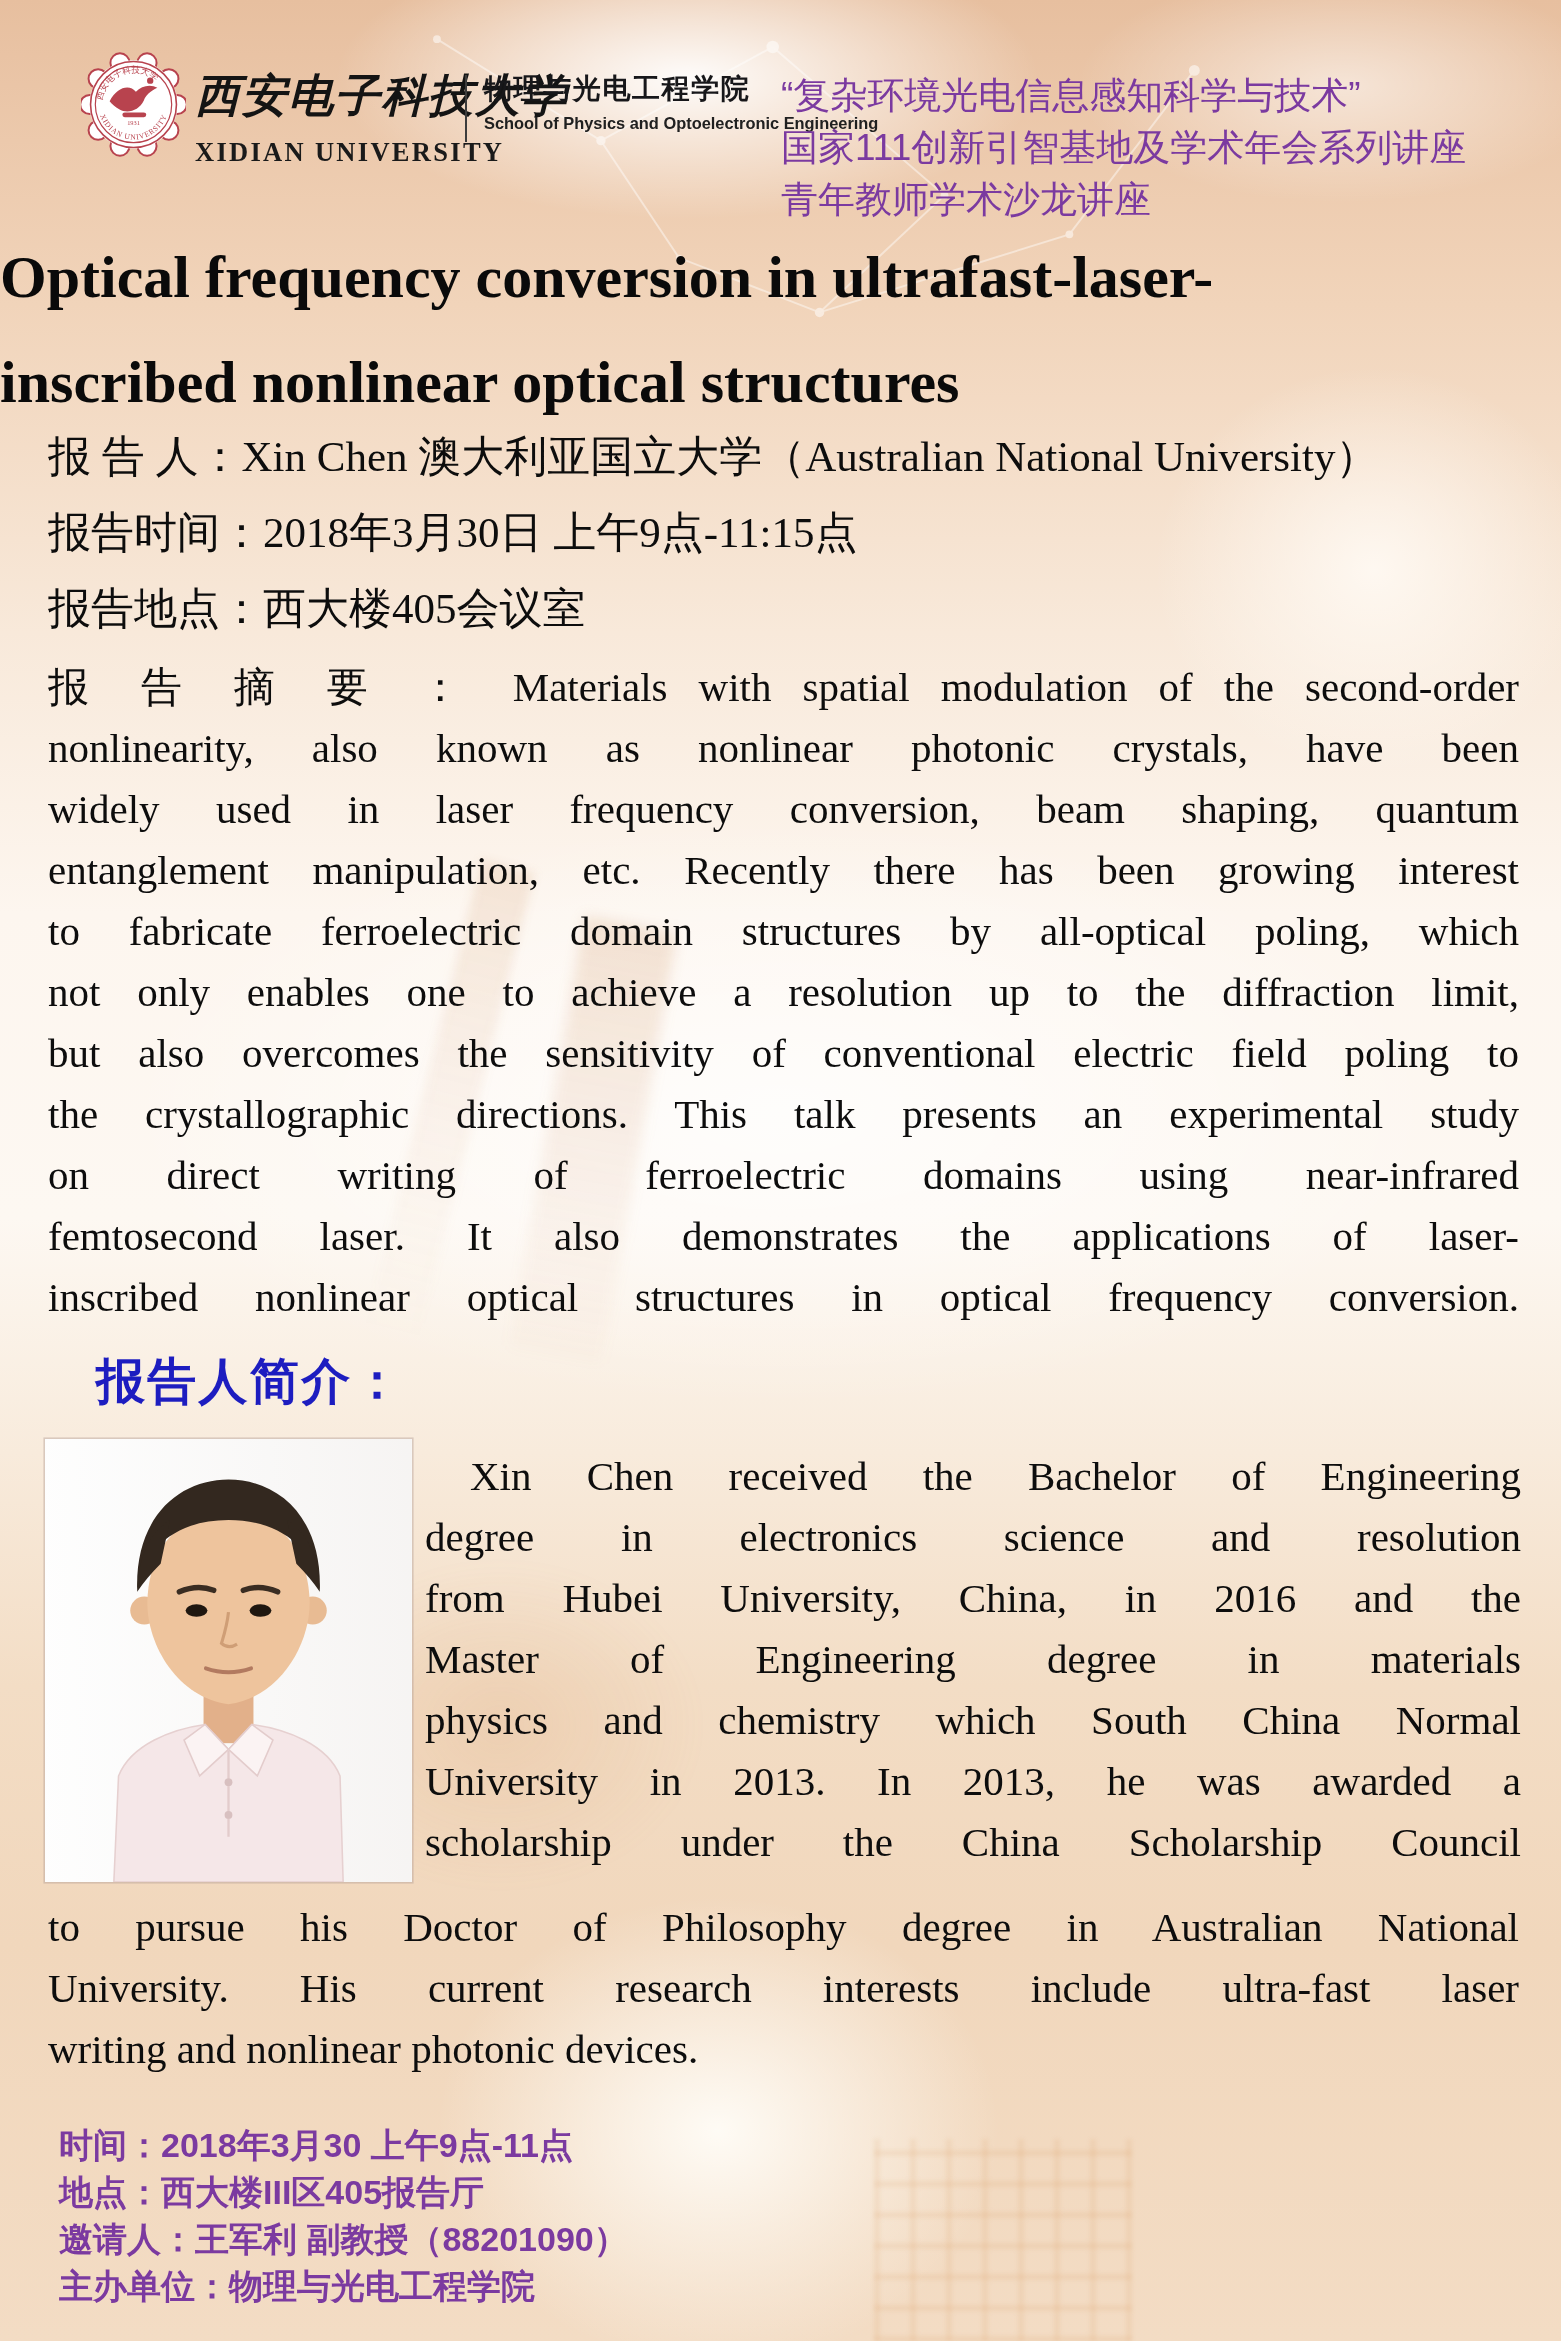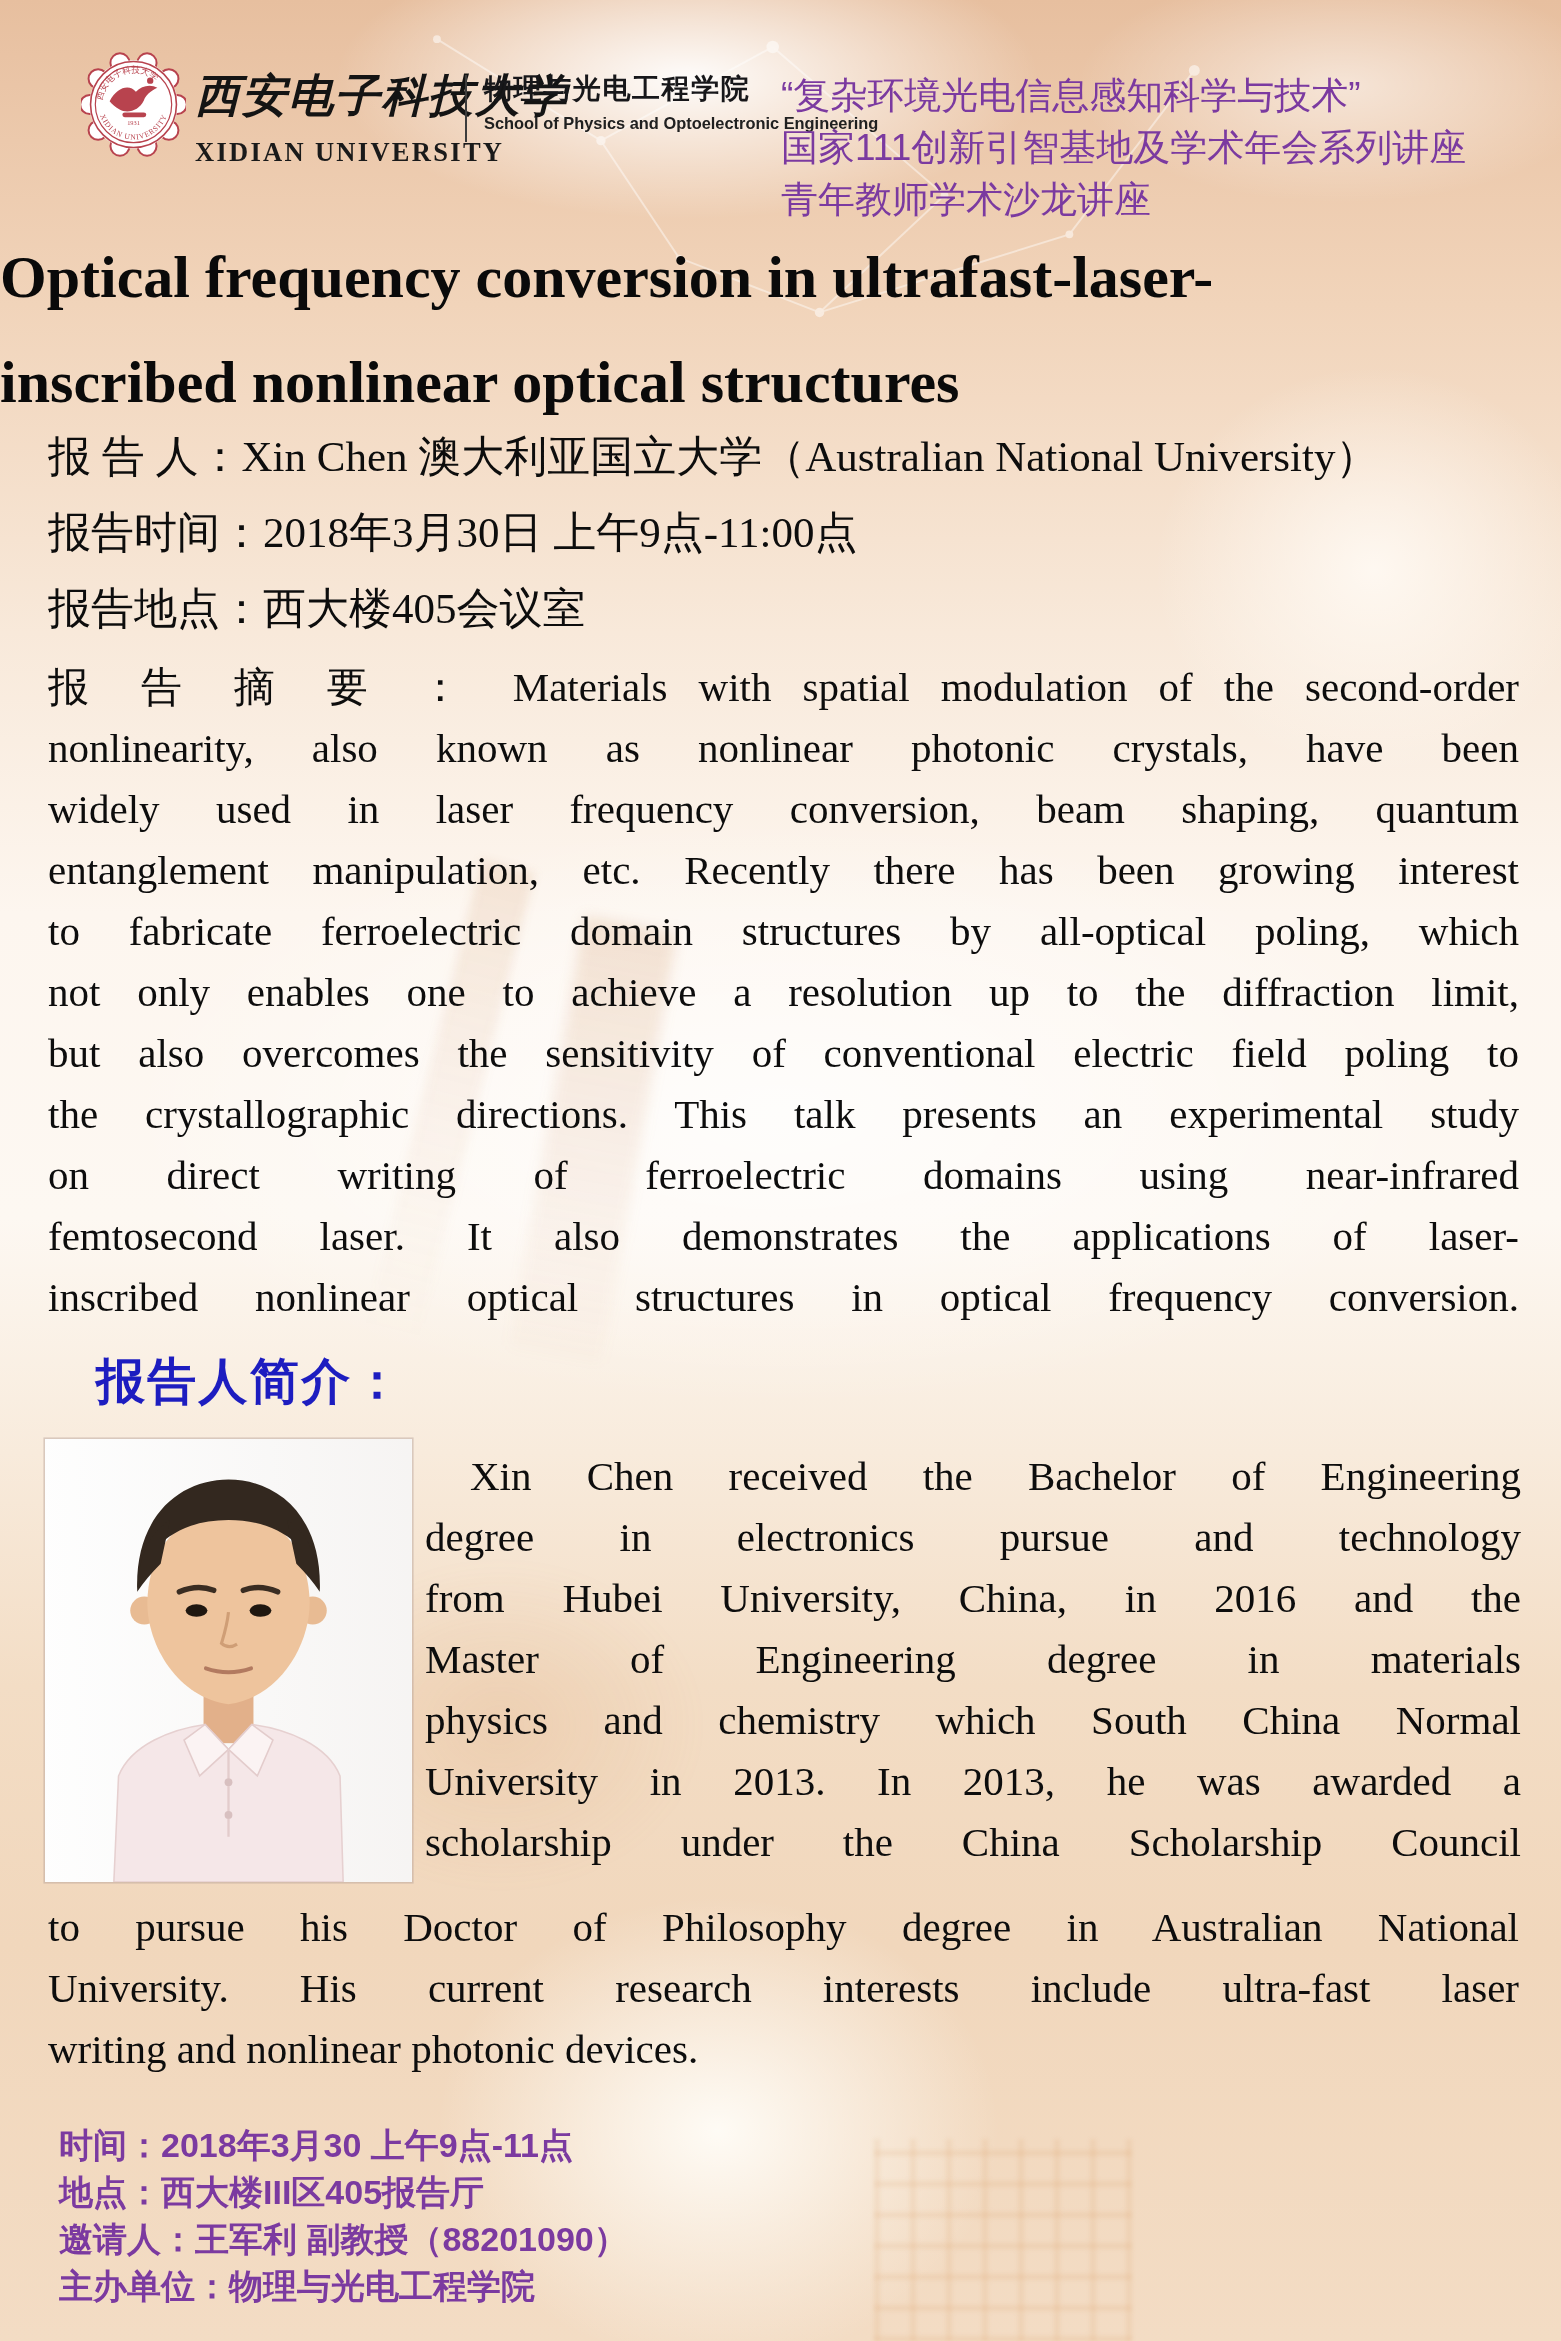--- a/index.html
+++ b/index.html
@@ -149,21 +149,21 @@
     <div>青年教师学术沙龙讲座</div>
   </div>
 
   <div class="title">
     <div>Optical frequency conversion in ultrafast-laser-</div>
     <div>inscribed nonlinear optical structures</div>
   </div>
 
   <div class="info">
     <div>报 告 人：Xin Chen 澳大利亚国立大学（Australian National University）</div>
-    <div>报告时间：2018年3月30日 上午9点-11:00点</div>
+    <div>报告时间：2018年3月30日 上午9点-11:15点</div>
     <div>报告地点：西大楼405会议室</div>
   </div>
 
   <div class="abstract">
     <div class="jline">报 告 摘 要 ： Materials with spatial modulation of the second-order</div>
     <div class="jline">nonlinearity, also known as nonlinear photonic crystals, have been</div>
     <div class="jline">widely used in laser frequency conversion, beam shaping, quantum</div>
     <div class="jline">entanglement manipulation, etc. Recently there has been growing interest</div>
     <div class="jline">to fabricate ferroelectric domain structures by all-optical poling, which</div>
     <div class="jline">not only enables one to achieve a resolution up to the diffraction limit,</div>
@@ -201,21 +201,21 @@
     <path d="M172,196 Q195,186 216,194" stroke="#3a2d22" stroke-width="7" fill="none" stroke-linecap="round"></path>
     <path d="M254,194 Q275,186 298,196" stroke="#3a2d22" stroke-width="7" fill="none" stroke-linecap="round"></path>
     <ellipse cx="194" cy="220" rx="14" ry="8" fill="#1f1710"></ellipse>
     <ellipse cx="276" cy="220" rx="14" ry="8" fill="#1f1710"></ellipse>
     <path d="M235,222 C233,240 229,252 226,262 Q235,270 246,263" stroke="#cf9e76" stroke-width="4" fill="none"></path>
     <path d="M206,294 Q235,304 264,294" stroke="#b27a60" stroke-width="5" fill="none" stroke-linecap="round"></path>
   </svg>
 
   <div class="bio-col">
     <div class="jline">Xin Chen received the Bachelor of Engineering</div>
-    <div class="jline">degree in electronics pursue and technology</div>
+    <div class="jline">degree in electronics science and resolution</div>
     <div class="jline">from Hubei University, China, in 2016 and the</div>
     <div class="jline">Master of Engineering degree in materials</div>
     <div class="jline">physics and chemistry which South China Normal</div>
     <div class="jline">University in 2013. In 2013, he was awarded a</div>
     <div class="jline">scholarship under the China Scholarship Council</div>
   </div>
   <div class="bio-full">
     <div class="jline">to pursue his Doctor of Philosophy degree in Australian National</div>
     <div class="jline">University. His current research interests include ultra-fast laser</div>
     <div class="jline no-stretch">writing and nonlinear photonic devices.</div>

